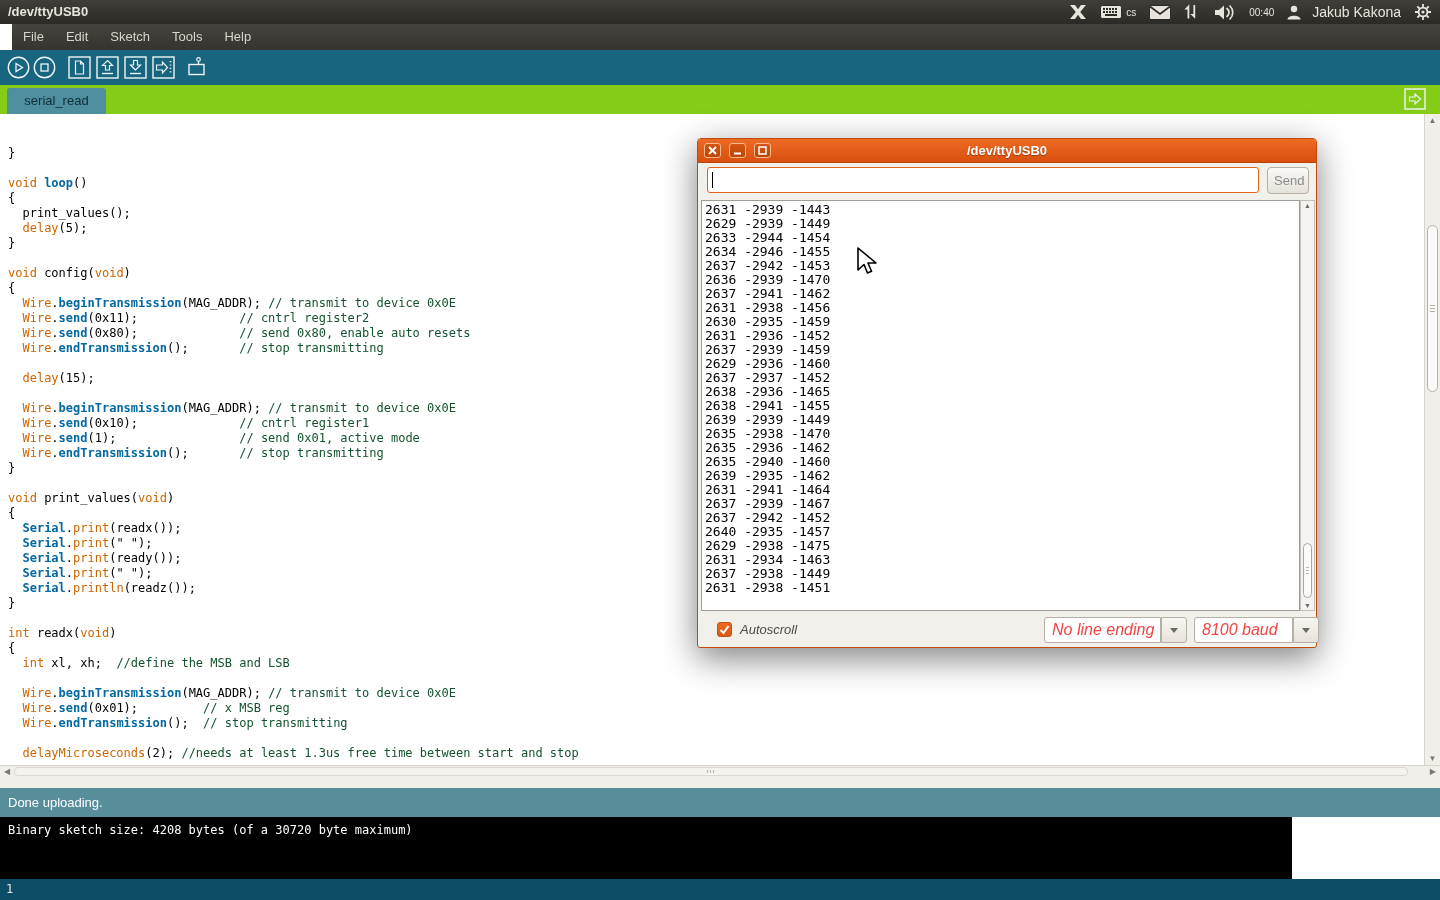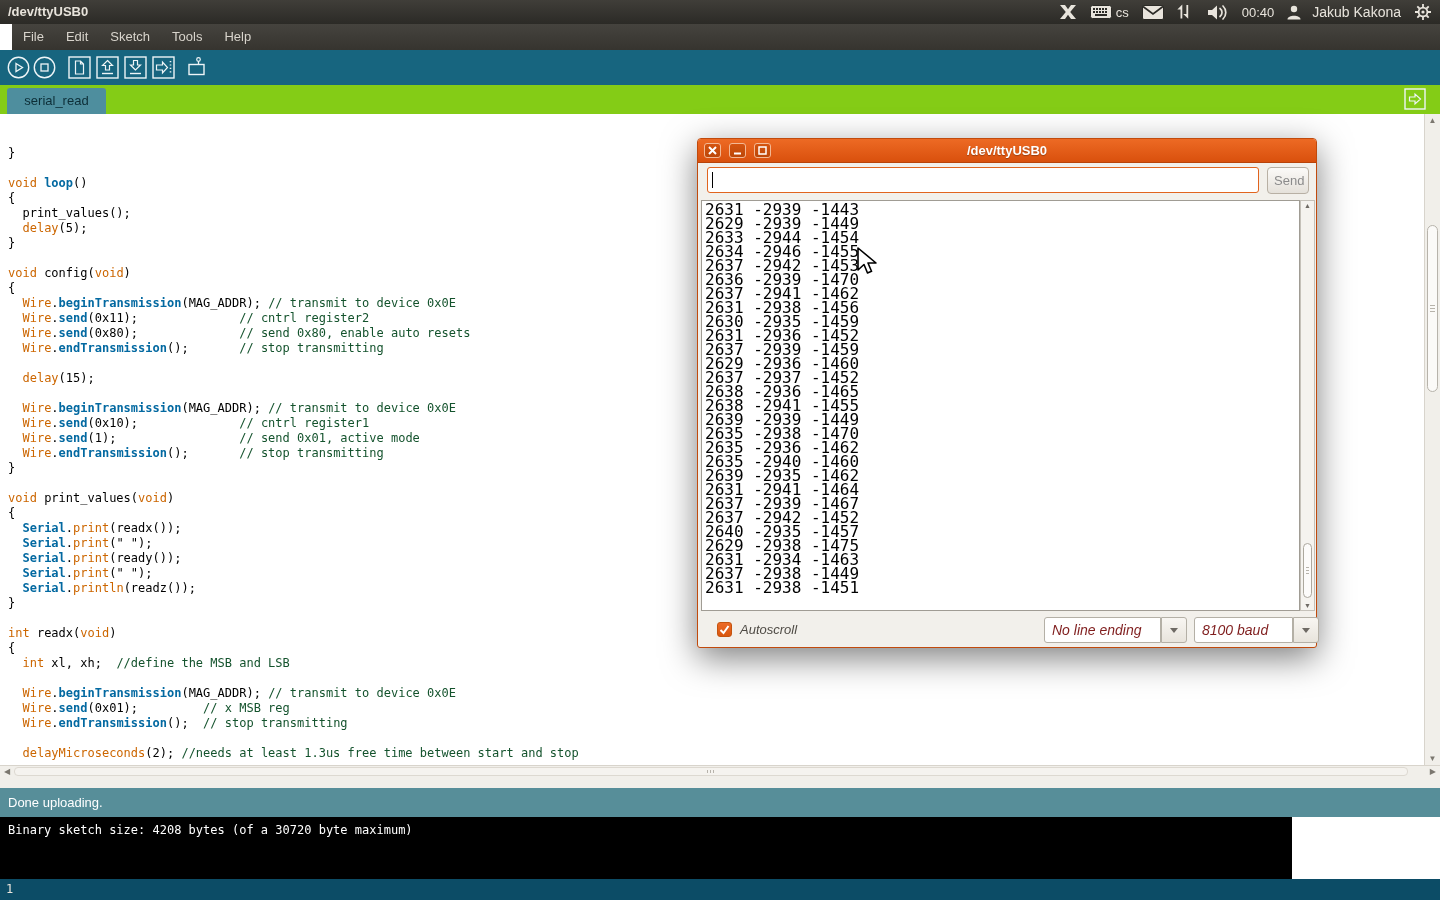--- a/index.html
+++ b/index.html
@@ -5,21 +5,21 @@
   html,body{margin:0;padding:0;}
   body{width:1440px;height:900px;position:relative;overflow:hidden;background:#fff;
        font-family:"Liberation Sans",sans-serif;}
 
   
   .top-panel{position:absolute;left:0;top:0;width:1440px;height:24px;
     background:linear-gradient(#403e39,#2b2a26);color:#e8e4dc;z-index:5;}
   .panel-title{position:absolute;left:8px;top:0;line-height:24px;font-size:13px;font-weight:bold;}
   .tray{position:absolute;right:0;top:0;height:24px;display:flex;align-items:center;gap:13px;padding-right:8px;}
   .tray svg{display:block;}
-  .tray-text{font-size:13px;color:#e8e4dc;}
+  .tray-text{font-size:10px;color:#e8e4dc;}
   .user-name{font-size:14px;}
 
   
   .menu-bar{position:absolute;left:12px;top:24px;width:1440px;height:26px;
     background:linear-gradient(#45433e,#36342f);display:flex;align-items:center;z-index:4;}
   .menu-item{color:#d8d4cc;font-size:13px;padding:0 11px;line-height:26px;}
 
   
   .toolbar{position:absolute;left:0;top:50px;width:1440px;height:35px;background:#17657f;
     display:flex;align-items:center;z-index:4;}
@@ -84,35 +84,35 @@
   .sw-close{left:6px;} .sw-min{left:31px;} .sw-max{left:56px;}
   .sw-input{position:absolute;left:9px;top:28px;width:552px;height:26px;border:1px solid #e1641e;
     border-radius:3px;background:#fff;box-sizing:border-box;font-size:13px;padding-left:5px;
     font-family:"Liberation Sans",sans-serif;}
   .sw-caret{position:absolute;left:14px;top:33px;width:1px;height:16px;background:#000;}
   .sw-send{position:absolute;left:569px;top:28px;width:42px;height:27px;border:1px solid #b8b0a4;
     border-radius:4px;background:linear-gradient(#fbfaf8,#e5e1da);color:#8b8b8b;font-size:13px;
     box-sizing:border-box;font-family:"Liberation Sans",sans-serif;}
   .sw-data{position:absolute;left:3px;top:61px;width:599px;height:411px;background:#fff;
     border:1px solid #a09c94;box-sizing:border-box;overflow:hidden;}
-  .serial-output{padding:2px 0 0 3px;font-family:"DejaVu Sans Mono",monospace;font-size:16px;
+  .serial-output{padding:2px 0 0 3px;font-family:"DejaVu Sans Mono",monospace;font-size:13px;
     line-height:14px;color:#000;white-space:pre;}
   .serial-row{height:14px;}
   .sw-scroll{position:absolute;left:602px;top:61px;width:15px;height:411px;background:#f5f3ef;
     border:1px solid #c5c1b9;box-sizing:border-box;}
   .sw-scroll .arrow{position:absolute;left:0;width:100%;text-align:center;font-size:7px;color:#6e6a64;}
   .sw-thumb{position:absolute;left:2px;bottom:12px;width:9px;height:55px;background:#fcfbfa;
     border:1px solid #aca89e;border-radius:5px;box-sizing:border-box;}
   .sw-bottom{position:absolute;left:8px;top:474px;right:0;height:34px;font-style:italic;}
   .sw-check{position:absolute;left:11px;top:9px;width:15px;height:15px;border:1px solid #c4540f;
     border-radius:3px;background:linear-gradient(#ec6a26,#d9570f);box-sizing:border-box;}
   .sw-check svg{display:block;}
   .sw-check-label{position:absolute;left:34px;top:0;line-height:34px;font-size:13px;color:#4e4a44;}
   .dd-field{position:absolute;top:4px;height:26px;background:#fff;border:1px solid #b4b0a6;
-    border-radius:3px 0 0 3px;box-sizing:border-box;font-size:14px;color:#7f1d1d;
+    border-radius:3px 0 0 3px;box-sizing:border-box;font-size:16px;color:#ef4444;
     line-height:24px;padding-left:7px;}
   .dd-btn{position:absolute;top:4px;width:26px;height:26px;border:1px solid #b4b0a6;
     border-radius:0 3px 3px 0;background:linear-gradient(#f8f6f2,#e8e4dc);box-sizing:border-box;padding:0;}
   .dd-arrow{width:0;height:0;border-left:4px solid transparent;border-right:4px solid transparent;
     border-top:5px solid #6e6a64;margin:auto;}
   .dd1-field{left:338px;width:117px;} .dd1-btn{left:455px;}
   .dd2-field{left:488px;width:99px;}  .dd2-btn{left:587px;}
 
   .cursor{position:absolute;left:856px;top:246px;z-index:20;}
 </style>

